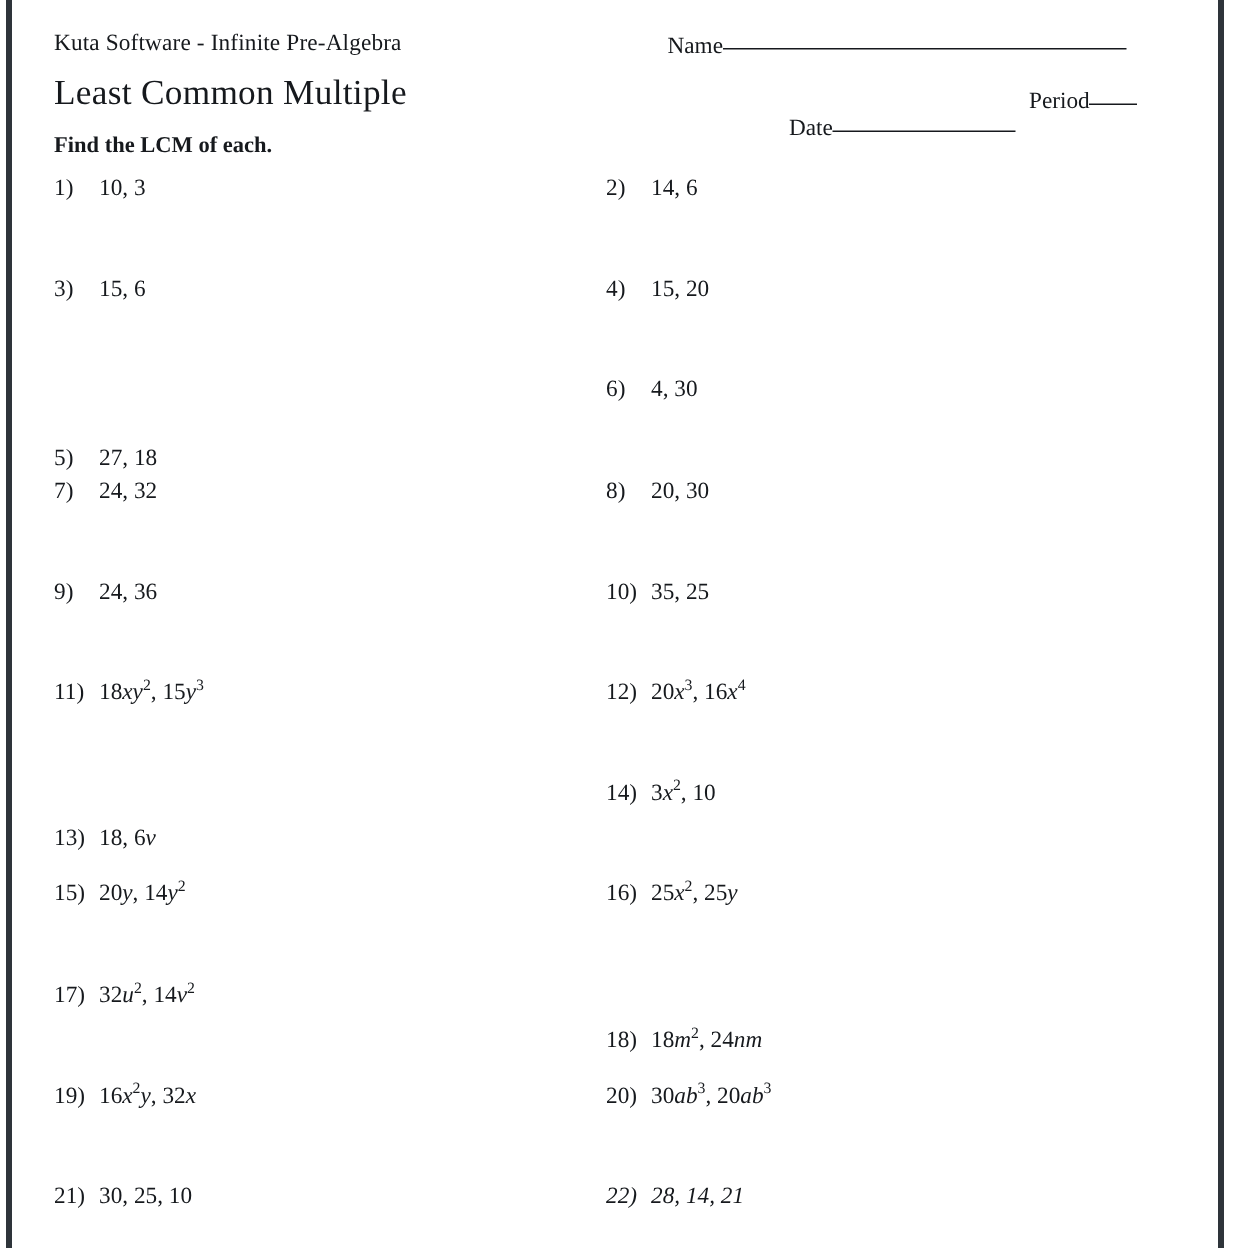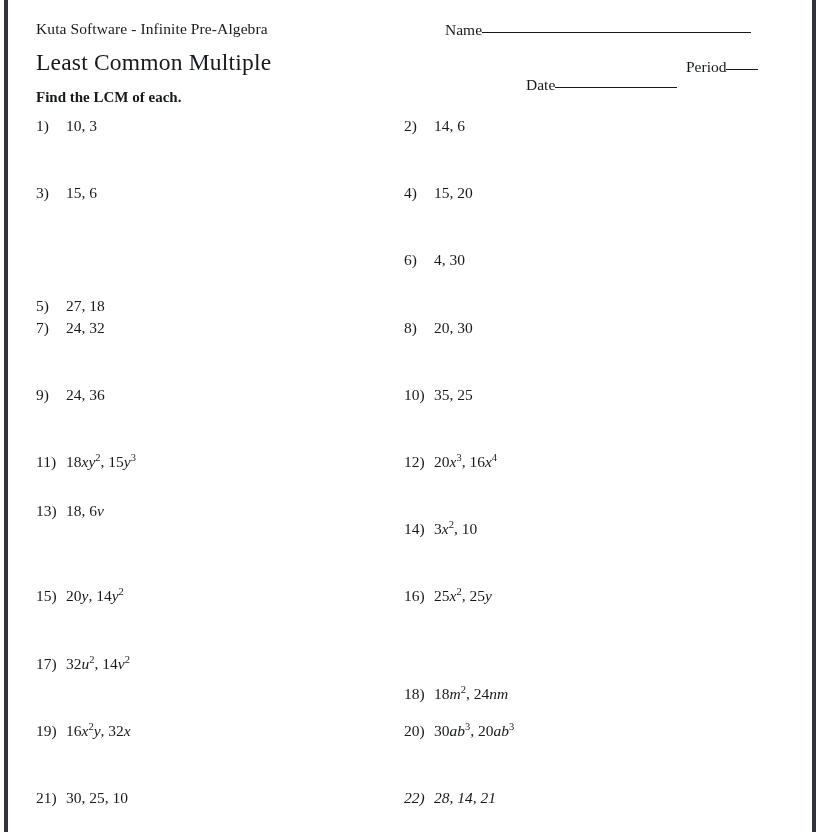--- a/index.html
+++ b/index.html
@@ -144,21 +144,21 @@
         <div class="prob col-l" style="top: 185.2px;"><span class="num">3)</span><span class="body">15,&nbsp;6</span></div>
         <div class="prob col-r" style="top: 185.2px;"><span class="num">4)</span><span class="body">15,&nbsp;20</span></div>
         <div class="prob col-l" style="top: 268px; margin-top: 30px;"><span class="num">5)</span><span class="body">27,&nbsp;18</span></div>
         <div class="prob col-r" style="top: 252.4px;"><span class="num">6)</span><span class="body">4,&nbsp;30</span></div>
         <div class="prob col-l" style="top: 319.6px;"><span class="num">7)</span><span class="body">24,&nbsp;32</span></div>
         <div class="prob col-r" style="top: 319.6px;"><span class="num">8)</span><span class="body">20,&nbsp;30</span></div>
         <div class="prob col-l" style="top: 386.8px;"><span class="num">9)</span><span class="body">24,&nbsp;36</span></div>
         <div class="prob col-r" style="top: 386.8px;"><span class="num">10)</span><span class="body">35,&nbsp;25</span></div>
         <div class="prob col-l" style="top: 454px;"><span class="num">11)</span><span class="body">18<i>xy</i><sup class="up">2</sup>,&nbsp;15<i>y</i><sup class="up">3</sup></span></div>
         <div class="prob col-r" style="top: 454px;"><span class="num">12)</span><span class="body">20<i>x</i><sup class="up">3</sup>,&nbsp;16<i>x</i><sup class="up">4</sup></span></div>
-        <div class="prob col-l" style="top: 503px;"><span class="num">13)</span><span class="body">18,&nbsp;6<i>v</i></span></div>
+        <div class="prob col-l" style="top: 551px;"><span class="num">13)</span><span class="body">18,&nbsp;6<i>v</i></span></div>
         <div class="prob col-r" style="top: 521.2px;"><span class="num">14)</span><span class="body">3<i>x</i><sup class="up">2</sup>,&nbsp;10</span></div>
         <div class="prob col-l" style="top: 588.4px;"><span class="num">15)</span><span class="body">20<i>y</i>,&nbsp;14<i>y</i><sup class="up">2</sup></span></div>
         <div class="prob col-r" style="top: 588.4px;"><span class="num">16)</span><span class="body">25<i>x</i><sup class="up">2</sup>,&nbsp;25<i>y</i></span></div>
         <div class="prob col-l" style="top: 655.6px;"><span class="num">17)</span><span class="body">32<i>u</i><sup class="up">2</sup>,&nbsp;14<i>v</i><sup class="up">2</sup></span></div>
         <div class="prob col-r" style="top: 686px;"><span class="num">18)</span><span class="body">18<i>m</i><sup class="up">2</sup>,&nbsp;24<i>nm</i></span></div>
         <div class="prob col-l" style="top: 722.8px;"><span class="num">19)</span><span class="body">16<i>x</i><sup class="up">2</sup><i>y</i>,&nbsp;32<i>x</i></span></div>
         <div class="prob col-r" style="top: 722.8px;"><span class="num">20)</span><span class="body">30<i>ab</i><sup class="up">3</sup>,&nbsp;20<i>ab</i><sup class="up">3</sup></span></div>
         <div class="prob col-l" style="top: 790px;"><span class="num">21)</span><span class="body">30,&nbsp;25,&nbsp;10</span></div>
         <div class="prob col-r" style="top: 790px; font-style: italic;"><span class="num">22)</span><span class="body">28,&nbsp;14,&nbsp;21</span></div>
       </div>

